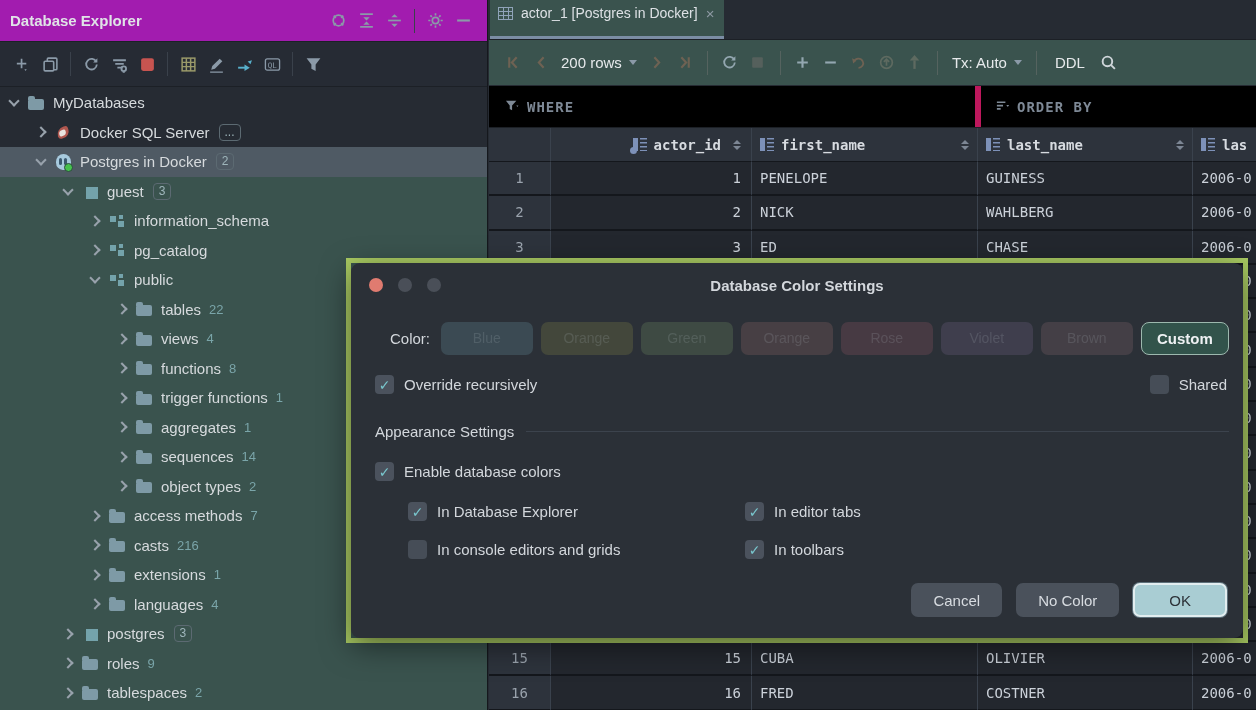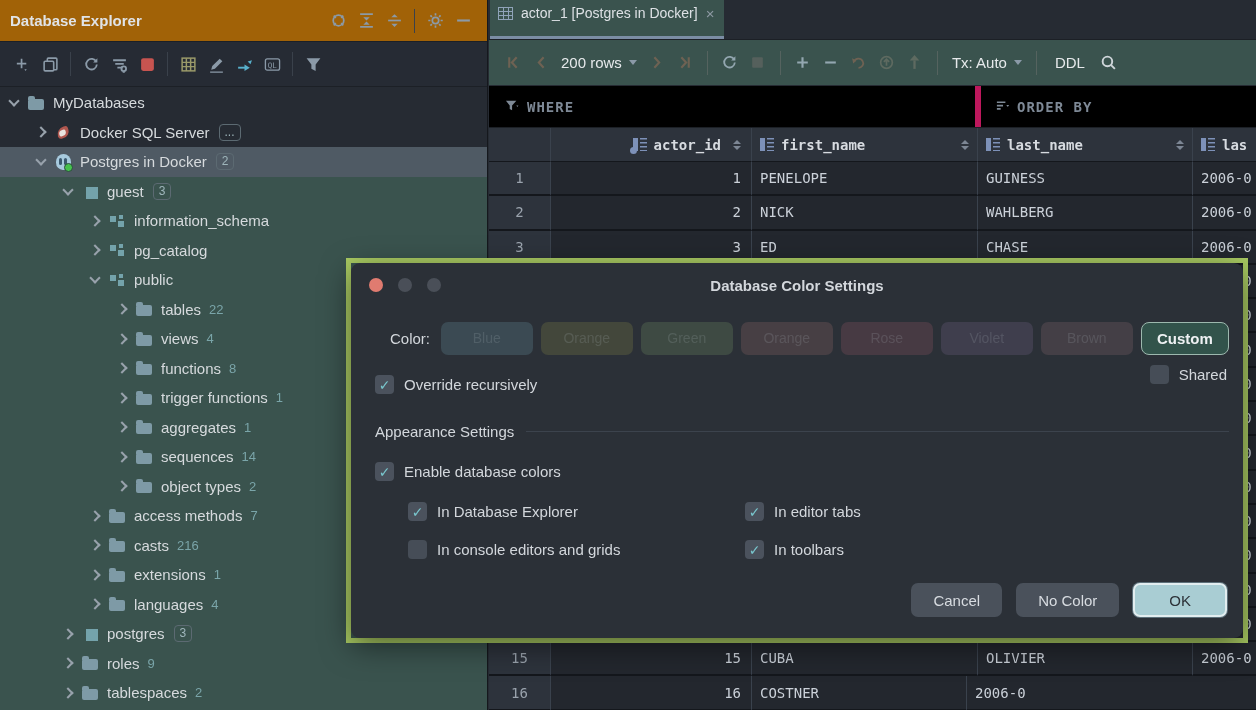--- a/index.html
+++ b/index.html
@@ -2,21 +2,21 @@
 <html><head>
 <meta charset="utf-8">
 <style>
   html,body{margin:0;padding:0;background:#15181d;}
   *{box-sizing:border-box;}
   .app{position:relative;width:1256px;height:710px;overflow:hidden;
        font-family:"Liberation Sans",sans-serif;background:#262b33;color:#d6dade;}
 
   
   .left-panel{position:absolute;left:0;top:0;width:488px;height:710px;border-right:1px solid #15181d;}
-  .l-title{height:42px;background:#a16207;display:flex;align-items:center;padding:0 10px;border-bottom:1px solid #1c2026;}
+  .l-title{height:42px;background:#a21caf;display:flex;align-items:center;padding:0 10px;border-bottom:1px solid #1c2026;}
   .l-title .ttl{font-size:15px;font-weight:bold;color:#e0e3e7;flex:0 0 auto;}
   .l-title .sp{flex:1;}
   .tbi{width:28px;height:28px;display:inline-flex;align-items:center;justify-content:center;color:#8b9aa8;flex:0 0 auto;}
   .tbi svg{width:17px;height:17px;}
   .l-toolbar{height:45px;background:#262b34;display:flex;align-items:center;padding:0 8px;border-bottom:1px solid #1c2026;}
   .vsep{width:1px;height:24px;background:#3a414b;margin:0 6px;flex:0 0 auic auto;}
   .vsep2{width:1px;height:24px;background:#55635f;margin:0 8px;flex:0 0 auto;}
 
   
   .tree{position:absolute;top:88px;left:0;right:0;bottom:0;background:#3a534e;display:flex;flex-direction:column;}
@@ -637,20 +637,21 @@
           <div class="grow">
             <div class="gcell gut">15</div>
             <div class="gcell c1">15</div>
             <div class="gcell c2">CUBA</div>
             <div class="gcell c3">OLIVIER</div>
             <div class="gcell c4">2006-0</div>
           </div>
           <div class="grow">
             <div class="gcell gut">16</div>
             <div class="gcell c1">16</div>
+            <div class="gcell c2">FRED</div>
             <div class="gcell c3">COSTNER</div>
             <div class="gcell c4">2006-0</div>
           </div>
         </div>
     </div>
   </div>
 
   <div class="dialog-frame">
     <div class="dialog">
       <div class="traffic">
@@ -671,21 +672,21 @@
             <span class="swatch" style="background: rgb(63, 62, 77);">Violet</span>
             <span class="swatch" style="background: rgb(68, 63, 70);">Brown</span>
           </span>
         <span class="custom-btn">Custom</span>
       </div>
 
       <div class="cbrow" style="left:24px;top:112px;">
         <span class="cb on"></span>
         <span>Override recursively</span>
       </div>
-      <div class="cbrow" style="right:16px;top:102px;">
+      <div class="cbrow" style="right:16px;top:112px;">
         <span class="cb"></span>
         <span>Shared</span>
       </div>
 
       <div class="appearance">
         <span>Appearance Settings</span>
         <span class="line"></span>
       </div>
 
       <div class="cbrow" style="left:24px;top:199px;">

